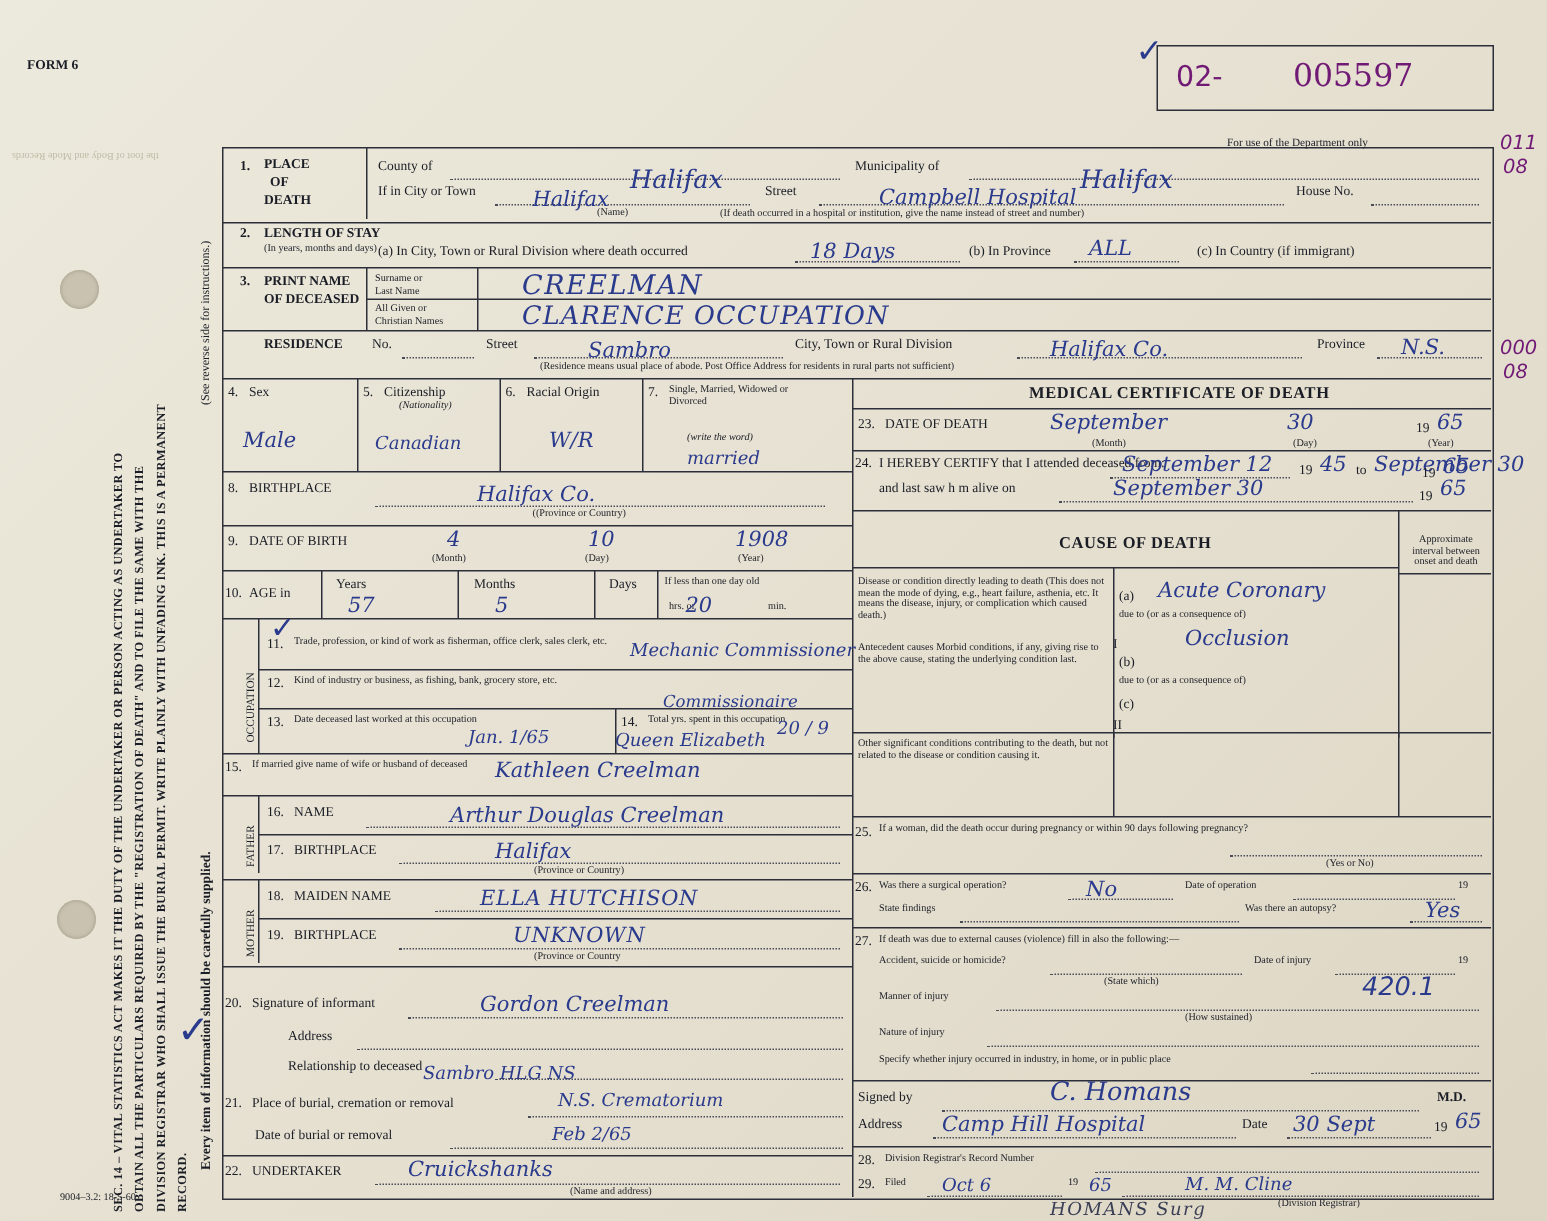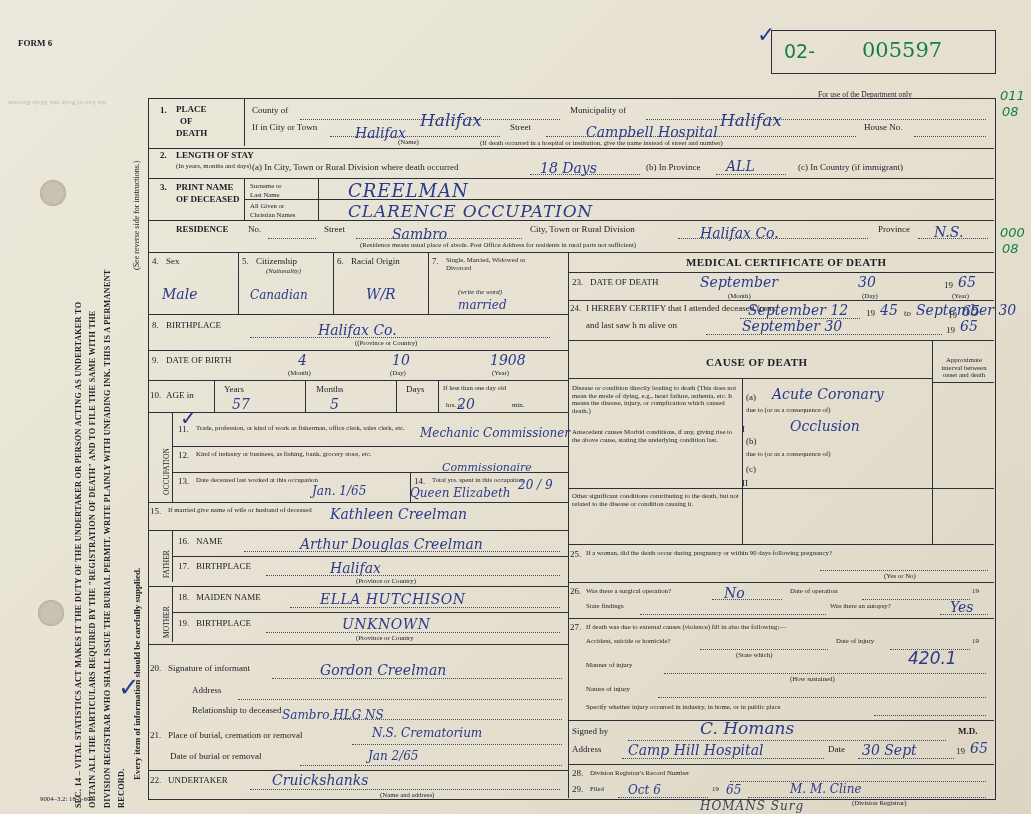--- a/index.html
+++ b/index.html
@@ -51,21 +51,21 @@
     font-style:italic;
     white-space:nowrap;
     transform-origin:left center;
   }
   .hwbig{font-size:17px;}
   .hwmid{font-size:14px;}
   .hwsm{font-size:12px;}
   .stamp{
     position:absolute;
     font-family:"DejaVu Sans", sans-serif;
-    color:#15803d;
+    color:#701a75;
   }
   
   .rot{
     position:absolute;
     transform-origin:left top;
     transform:rotate(-90deg);
     white-space:nowrap;
     font-family:"Liberation Serif", serif;
     color:#1b1d26;
   }
@@ -307,21 +307,21 @@
   <div class="txt sm" style="left:192px;top:705px;">Relationship to deceased</div>
   <div class="dotline" style="left:330px;top:719px;width:232px;"></div>
   <div class="chk" style="left:118px;top:672px;font-size:26px;">✓</div>
 
   <div class="txt sm" style="left:150px;top:730px;">21.</div>
   <div class="txt sm" style="left:168px;top:730px;">Place of burial, cremation or removal</div>
   <div class="dotline" style="left:352px;top:744px;width:210px;"></div>
   <div class="hw hwsm" style="left:372px;top:726px;">N.S. Crematorium</div>
   <div class="txt sm" style="left:170px;top:751px;">Date of burial or removal</div>
   <div class="dotline" style="left:300px;top:765px;width:262px;"></div>
-  <div class="hw hwsm" style="left:368px;top:749px;">Jan 2/65</div>
+  <div class="hw hwsm" style="left:368px;top:749px;">Feb 2/65</div>
   <div class="line hl" style="left:148px;top:770px;width:420px;"></div>
 
   <div class="txt sm" style="left:150px;top:775px;">22.</div>
   <div class="txt sm" style="left:168px;top:775px;">UNDERTAKER</div>
   <div class="dotline" style="left:250px;top:789px;width:310px;"></div>
   <div class="hw hwmid" style="left:272px;top:772px;">Cruickshanks</div>
   <div class="txt xtiny" style="left:380px;top:791px;">(Name and address)</div>
 
   <div class="txt b" style="left:686px;top:256px;font-size:11px;letter-spacing:0.4px;">MEDICAL CERTIFICATE OF DEATH</div>
   <div class="line hl" style="left:568px;top:272px;width:426px;"></div>

